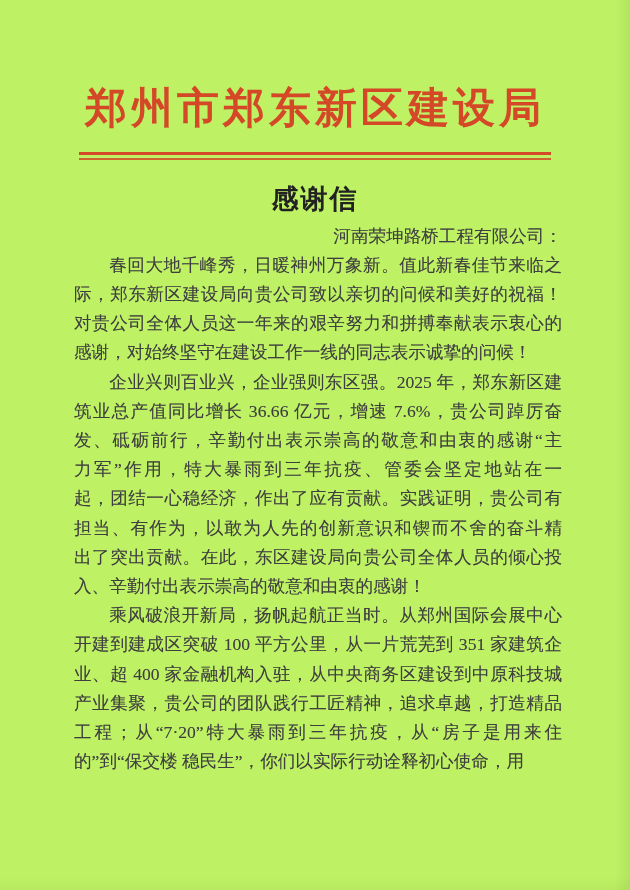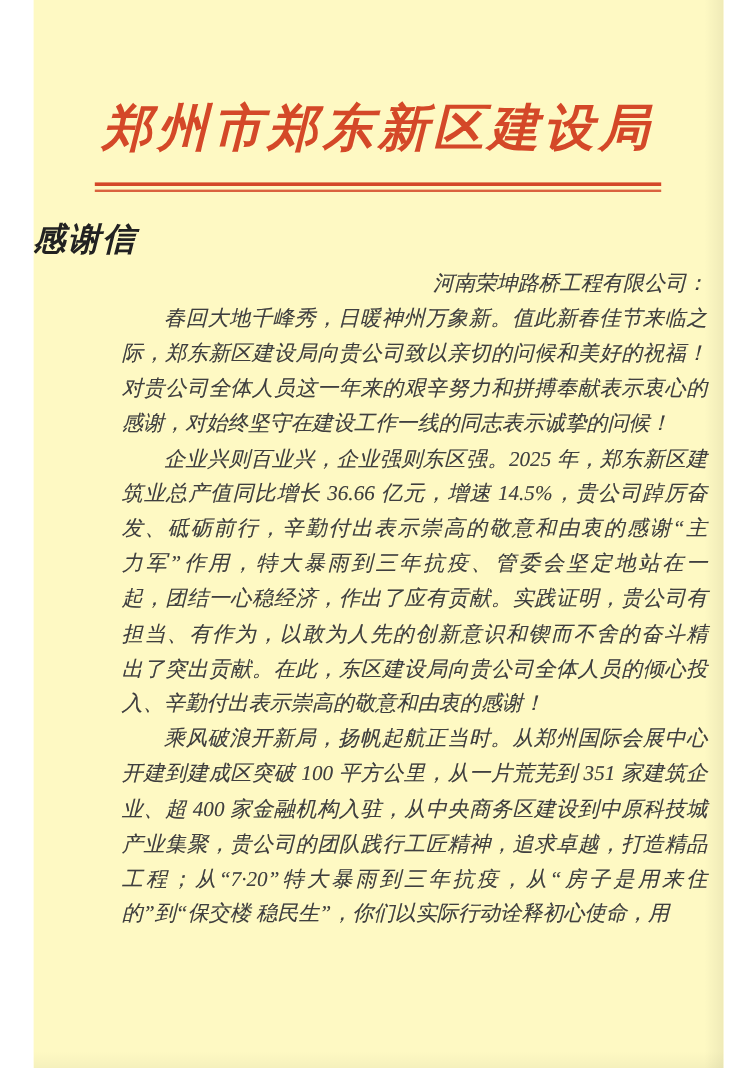--- a/index.html
+++ b/index.html
@@ -2,27 +2,26 @@
 <html style="--accent: #d44828;"><head>
 <meta charset="utf-8">
 <style>
   html, body {
     margin: 0;
     padding: 0;
     background: #ffffff;
   }
   .page {
     position: relative;
-    width: 575px;
+    width: 630px;
     height: 890px;
     margin: 0 auto;
-    background: #fef9c3;
+    background: #bef264;
     overflow: hidden;
     font-family: "Liberation Serif", "DejaVu Serif", serif;
-    font-style: italic;
   }
   
   .page::after {
     content: "";
     position: absolute;
     top: 0; right: 0;
     width: 16px; height: 100%;
     background: linear-gradient(to right, rgba(0,0,0,0), rgba(0,0,0,0.06));
     pointer-events: none;
   }
@@ -54,20 +53,21 @@
     background: var(--accent, #d44828);
   }
   .rule-thin {
     height: 1.5px;
     margin-top: 3px;
     background: var(--accent, #d44828);
     opacity: 0.85;
   }
   .title {
     margin: 22px 0 0 0;
+    text-align: center;
     font-size: 27px;
     font-weight: 700;
     letter-spacing: 2px;
     color: #222222;
     line-height: 34px;
   }
   .letter-body {
     width: 488px;
     margin: 6px 0 0 74px;
     font-size: 17.6px;
@@ -104,21 +104,21 @@
   <h1 class="title">感谢信</h1>
 
   <div class="letter-body">
     <div class="salutation">河南荣坤路桥工程有限公司：</div>
     <div id="paragraphs">
         <div class="line first">春回大地千峰秀，日暖神州万象新。值此新春佳节来临之</div>
         <div class="line">际，郑东新区建设局向贵公司致以亲切的问候和美好的祝福！</div>
         <div class="line">对贵公司全体人员这一年来的艰辛努力和拼搏奉献表示衷心的</div>
         <div class="line last">感谢，对始终坚守在建设工作一线的同志表示诚挚的问候！</div>
         <div class="line first">企业兴则百业兴，企业强则东区强。2025 年，郑东新区建</div>
-        <div class="line">筑业总产值同比增长 36.66 亿元，增速 14.5%，贵公司踔厉奋</div>
+        <div class="line">筑业总产值同比增长 36.66 亿元，增速 7.6%，贵公司踔厉奋</div>
         <div class="line">发、砥砺前行，辛勤付出表示崇高的敬意和由衷的感谢“主</div>
         <div class="line">力军”作用，特大暴雨到三年抗疫、管委会坚定地站在一</div>
         <div class="line">起，团结一心稳经济，作出了应有贡献。实践证明，贵公司有</div>
         <div class="line">担当、有作为，以敢为人先的创新意识和锲而不舍的奋斗精</div>
         <div class="line">出了突出贡献。在此，东区建设局向贵公司全体人员的倾心投</div>
         <div class="line last">入、辛勤付出表示崇高的敬意和由衷的感谢！</div>
         <div class="line first">乘风破浪开新局，扬帆起航正当时。从郑州国际会展中心</div>
         <div class="line">开建到建成区突破 100 平方公里，从一片荒芜到 351 家建筑企</div>
         <div class="line">业、超 400 家金融机构入驻，从中央商务区建设到中原科技城</div>
         <div class="line">产业集聚，贵公司的团队践行工匠精神，追求卓越，打造精品</div>

